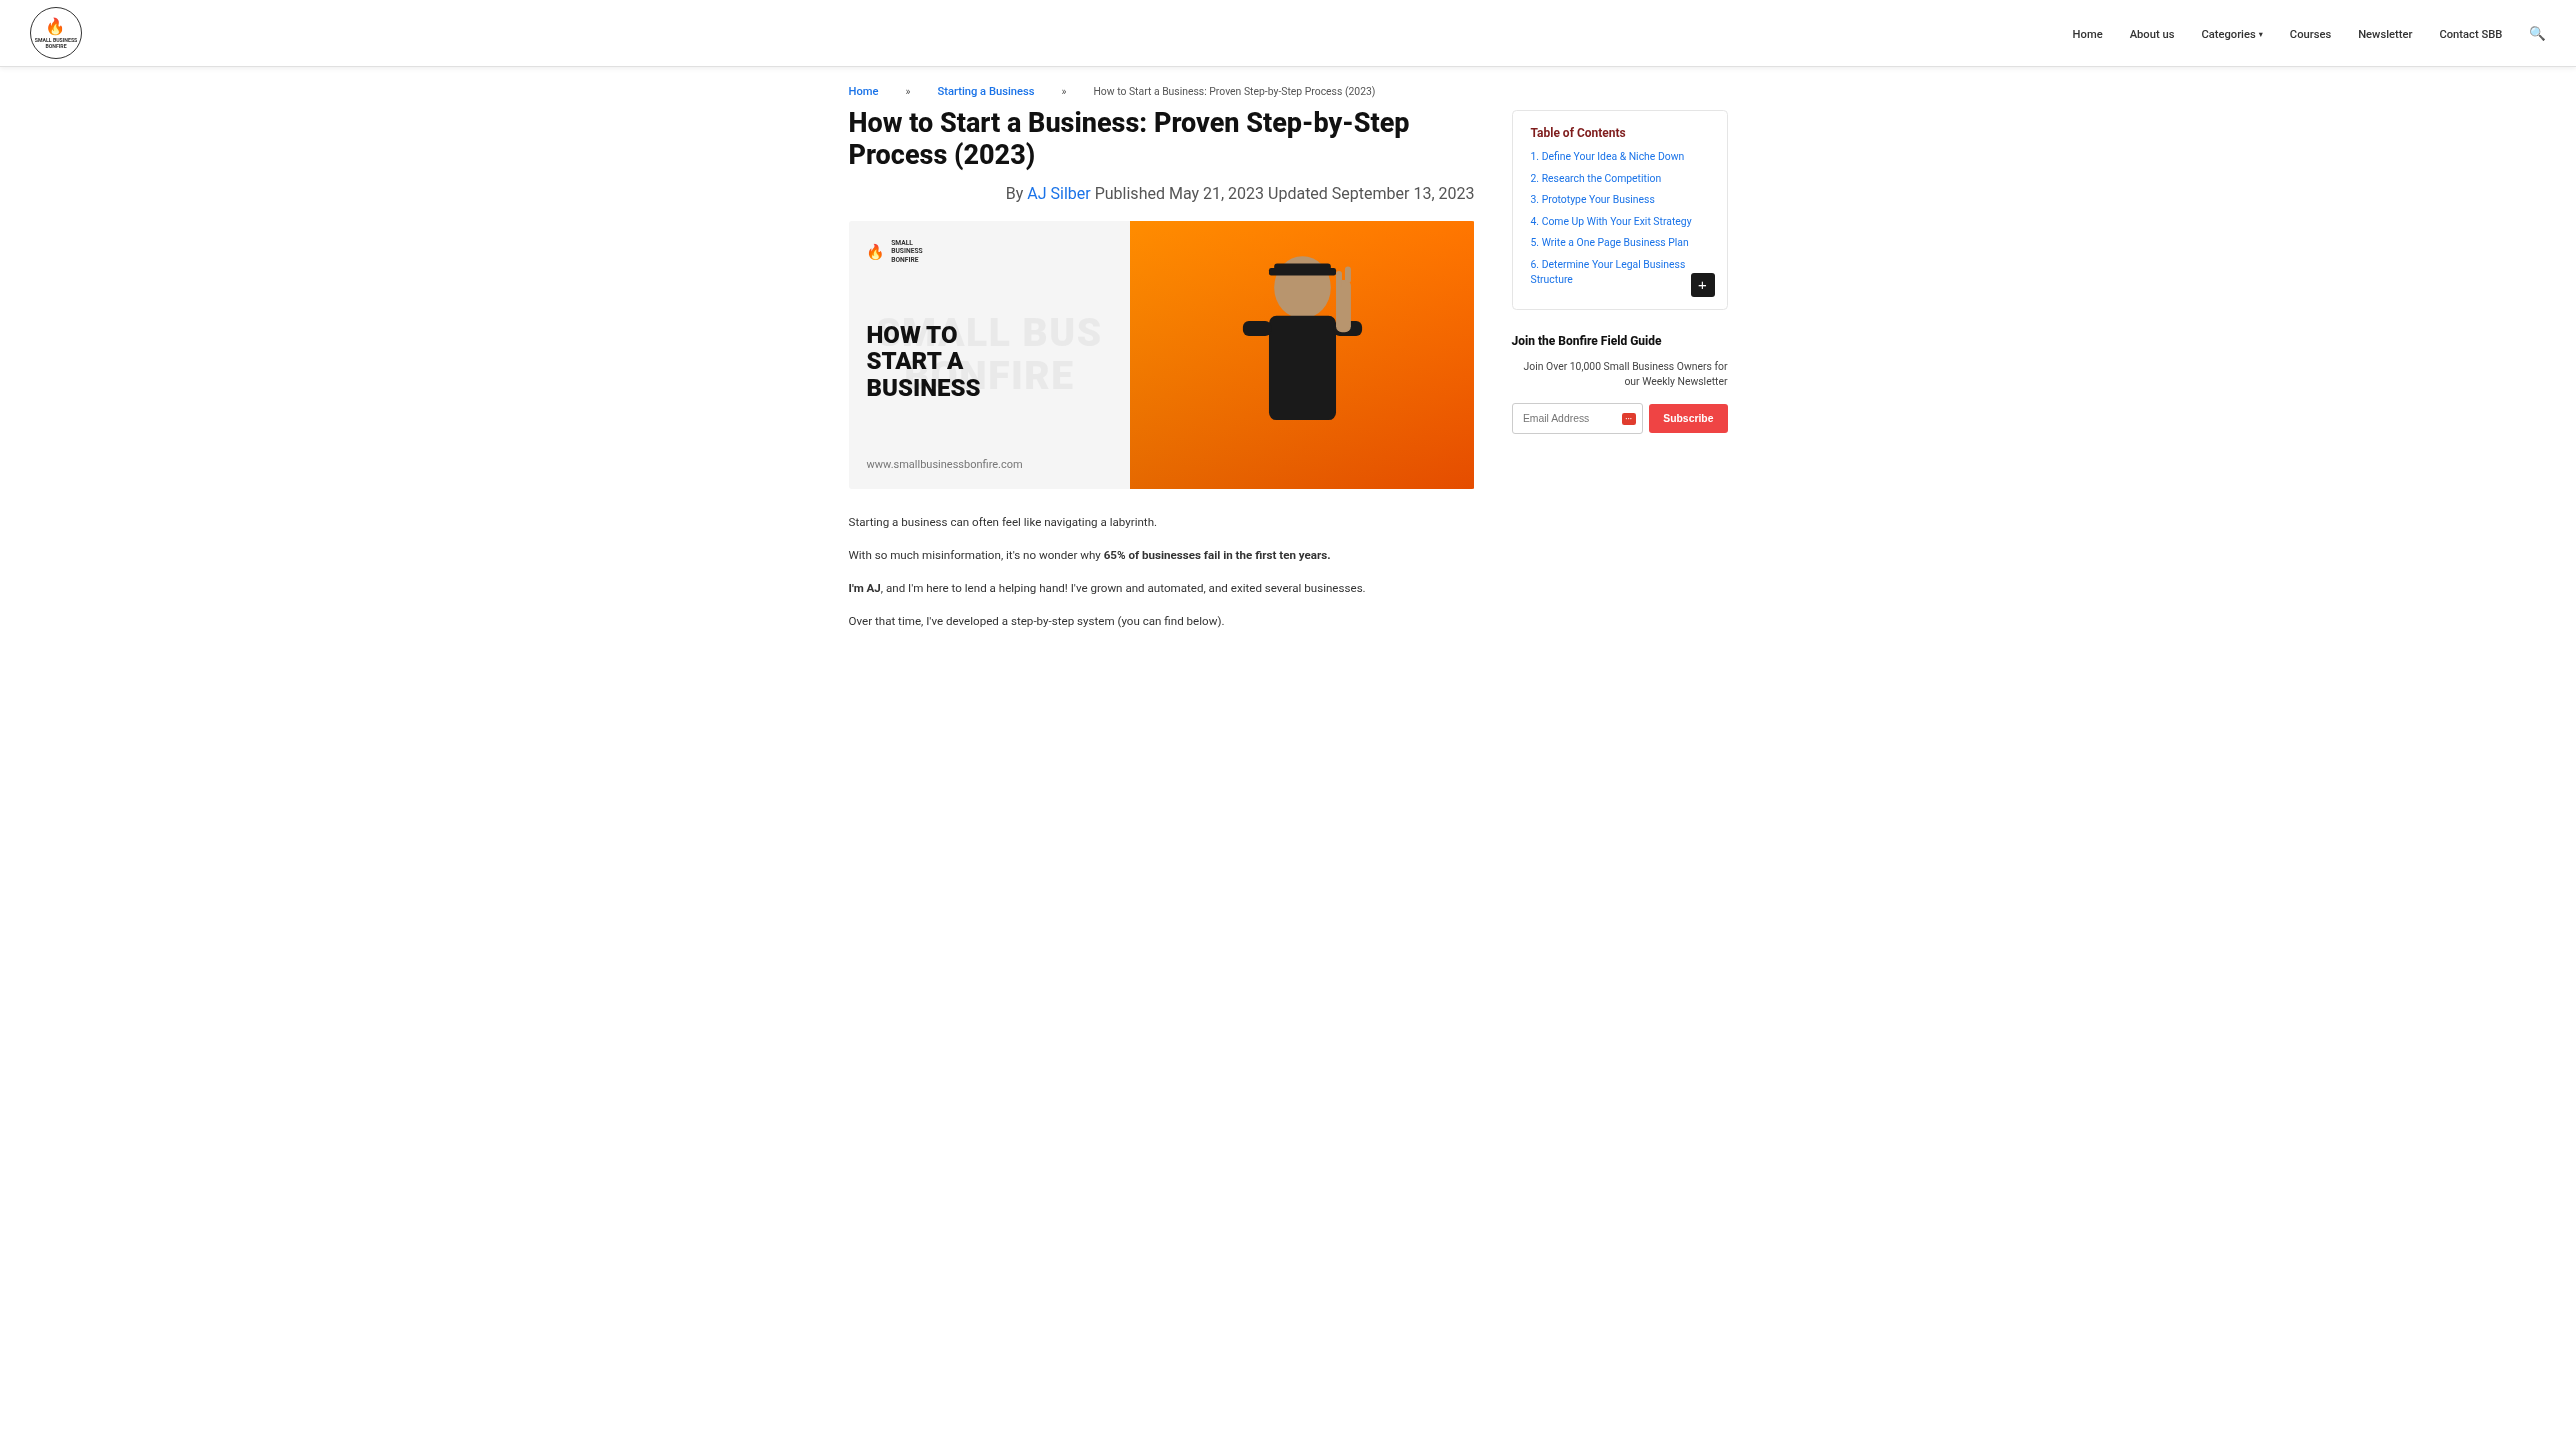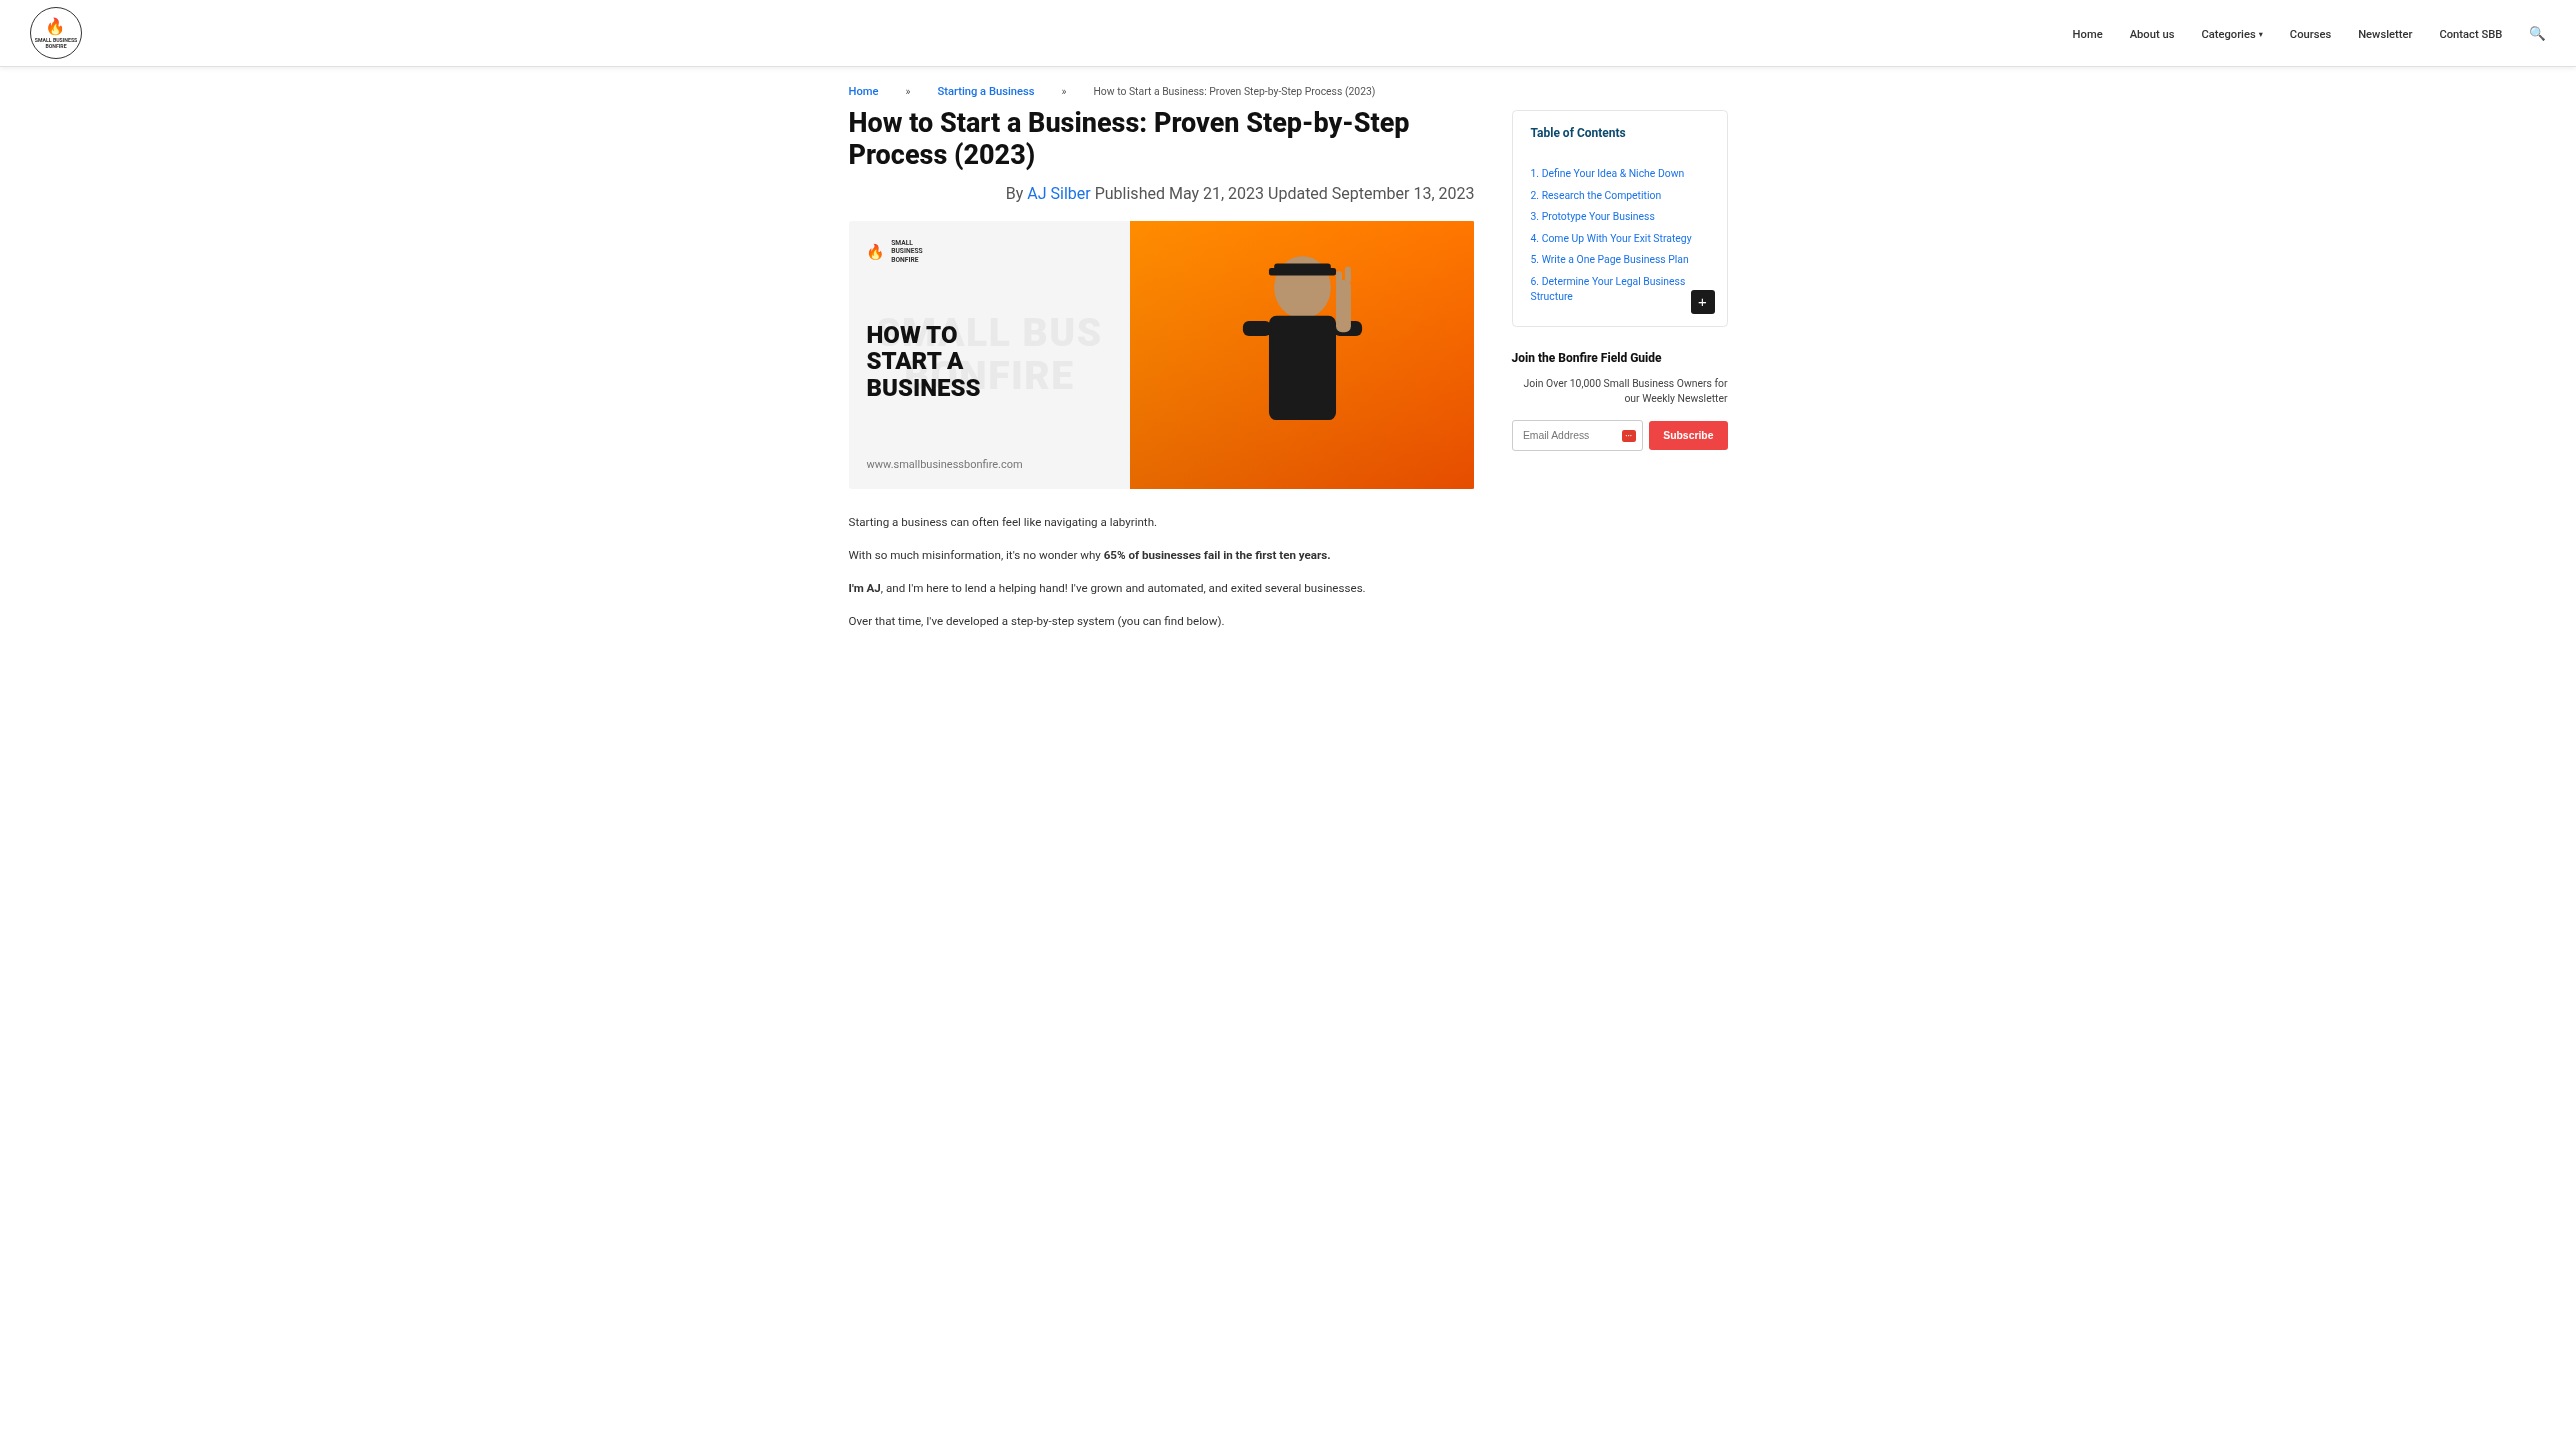--- a/index.html
+++ b/index.html
@@ -206,22 +206,22 @@
       background: #fff;
       border: 0.7px solid #e5e5e5;
       border-radius: 4.5px;
       padding: 15px 18px;
       margin-bottom: 21px;
       position: relative;
     }
     .toc-title {
       font-size: 12px;
       font-weight: 700;
-      color: #0c4a6e;
-      margin-bottom: 26px;
+      color: #7f1d1d;
+      margin-bottom: 9px;
     }
     .toc-list {
       list-style: none;
       padding: 0;
     }
     .toc-list li {
       margin-bottom: 6px;
     }
     .toc-list li a {
       color: #1a73e8;

